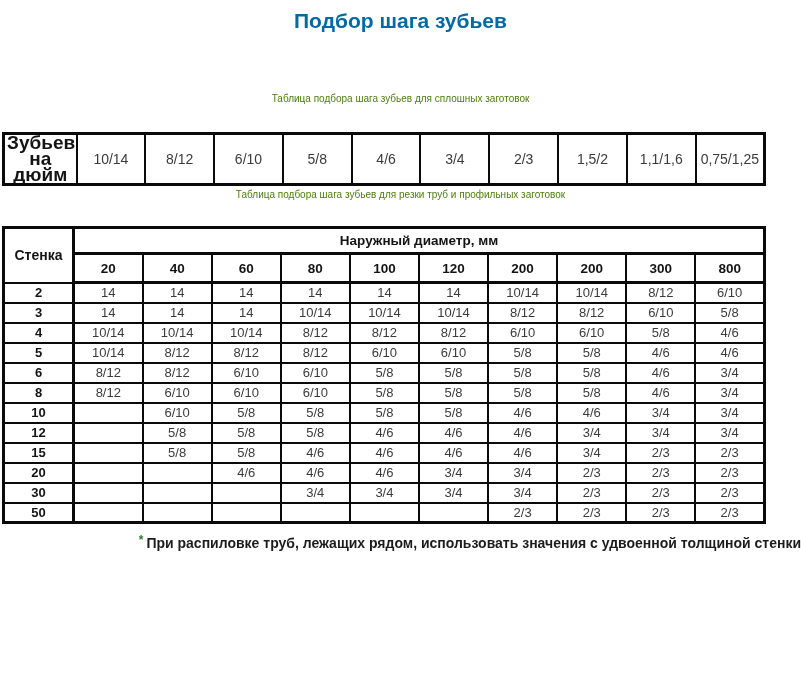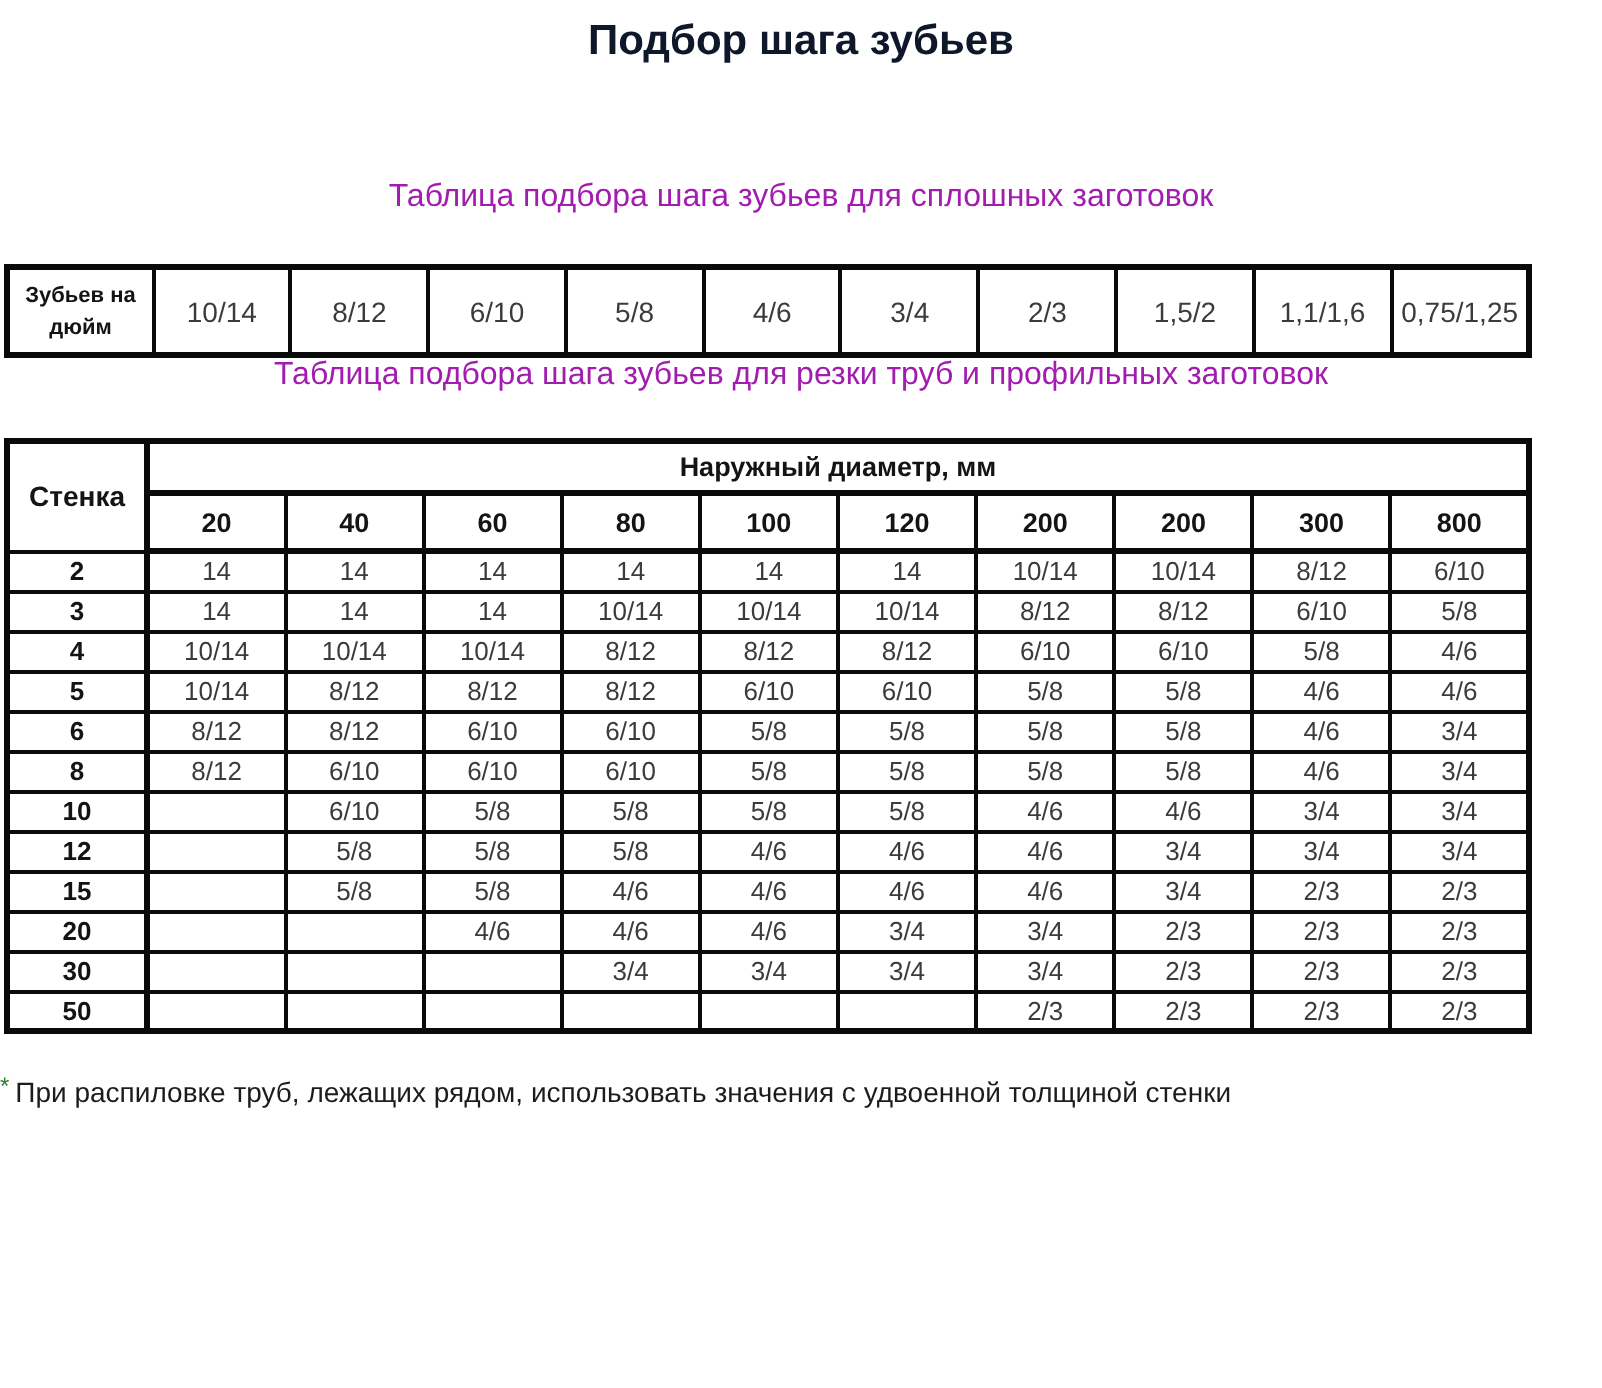--- a/index.html
+++ b/index.html
@@ -10,27 +10,27 @@
     background: #ffffff;
     font-family: "Liberation Sans", sans-serif;
     color: #161616;
     overflow: hidden;
   }
   .title {
     margin: 8px 0 0 0;
     text-align: center;
     font-size: 21px;
     font-weight: bold;
-    color: #0f172a;
+    color: #0369a1;
     line-height: 26px;
   }
   .caption {
     text-align: center;
-    font-size: 16px;
-    color: #a21caf;
+    font-size: 10px;
+    color: #4d7c0f;
     line-height: 18px;
   }
   .caption-1 { margin-top: 56px; }
   .caption-2 { }
 
   table {
     border-collapse: collapse;
     table-layout: fixed;
     margin-left: 2px;
     width: 761px;
@@ -43,21 +43,21 @@
     padding: 0 2px;
     overflow: hidden;
   }
 
   
   .t1 { margin-top: 24px; }
   .t1 col.c-first { width: 73px; }
   .t1 col.c-val { width: 68.8px; }
   .t1 .rowhead {
     font-weight: bold;
-    font-size: 11px;
+    font-size: 19px;
     line-height: 16px;
     color: #141414;
   }
   .t1 tr.head-row th { height: 45px; font-size: 13.5px; font-weight: bold; color: #141414; }
   .t1 tr.data-row { height: 44px; }
   .t1 tr.data-row td { font-size: 14px; font-weight: normal; color: #3b3b3b; }
 
   
   .t2 { margin-top: 22px; }
   .t2 col.c-first { width: 70px; }
@@ -75,24 +75,24 @@
     border-bottom-width: 3px;
   }
   .t2 tbody tr { height: 20px; }
   .t2 tbody th.wall {
     font-weight: bold; font-size: 13px; color: #141414;
     border-right-width: 3px;
   }
   .t2 tbody td.val { font-size: 13px; font-weight: normal; color: #3b3b3b; }
 
   .footnote {
-    margin-top: 19px;
-    text-align: left;
+    margin-top: 9px;
+    text-align: right;
     font-size: 14px;
-    font-weight: normal;
+    font-weight: bold;
     color: #1c1c1c;
   }
   .footnote .marker {
     color: #2e7d32;
     font-size: 12px;
     vertical-align: 4px;
     margin-right: 3px;
   }
 </style>
 </head>

